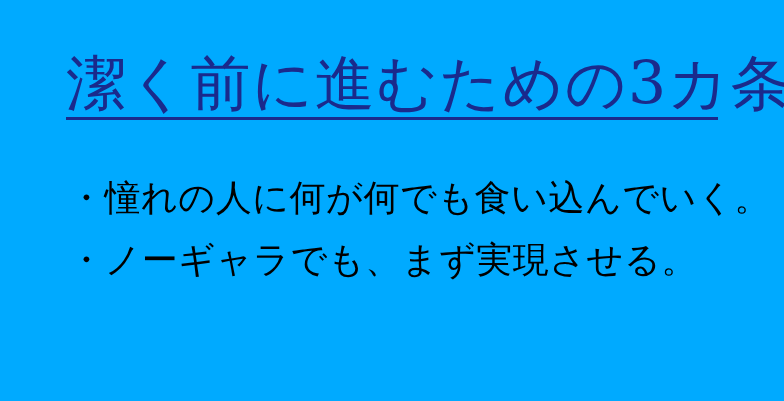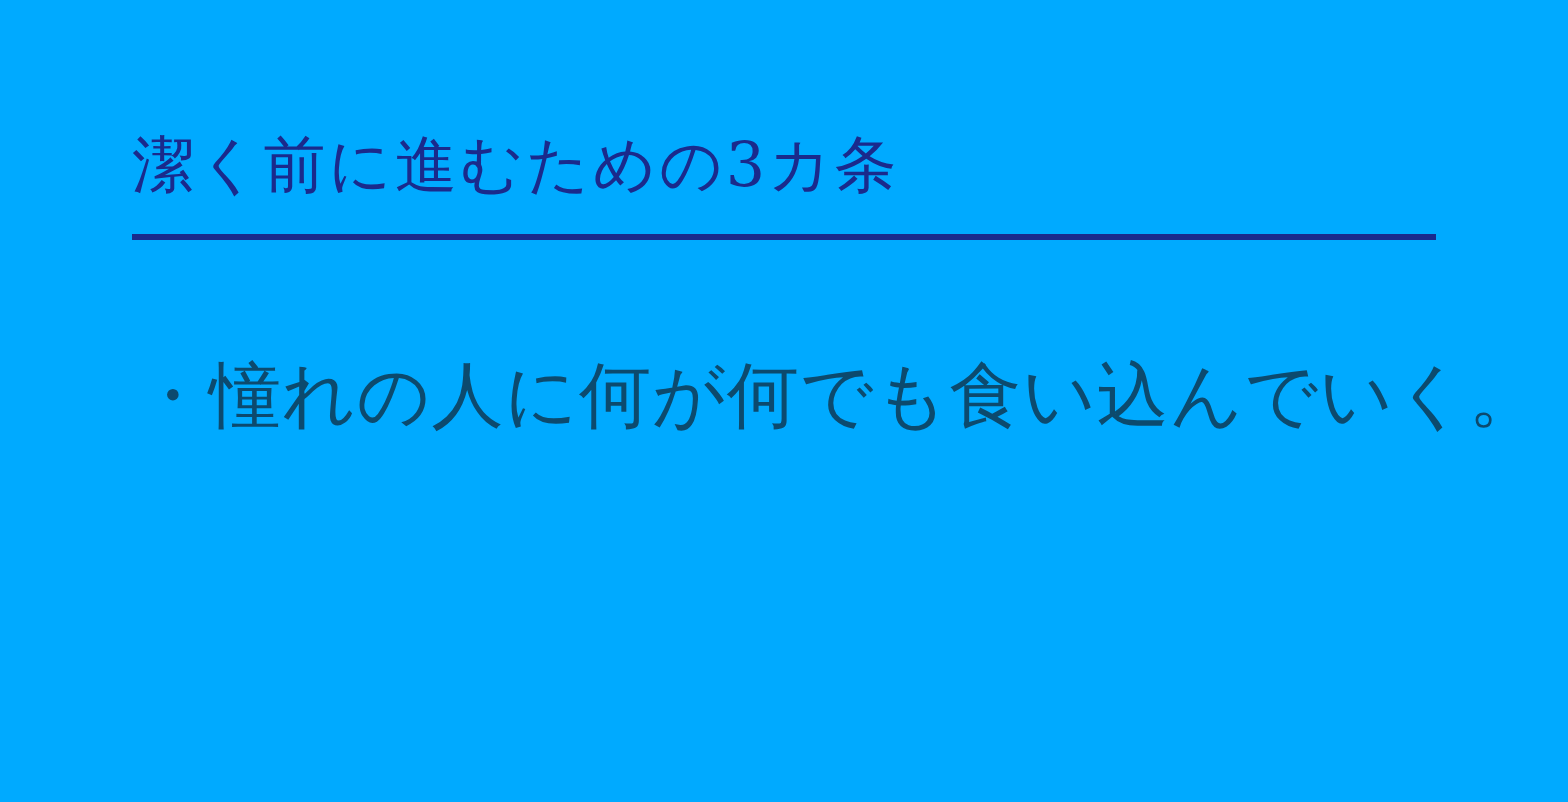--- a/index.html
+++ b/index.html
@@ -23,21 +23,21 @@
   .title-block {
     position: absolute;
     left: 66px;
     top: 52px;
     width: 654px;
   }
   .title-text {
     display: block;
     color: #1a2a8c;
     font-family: "DejaVu Serif", "Liberation Serif", serif;
-    font-size: 31px;
+    font-size: 60px;
     line-height: 62px;
     letter-spacing: 1.5px;
     white-space: nowrap;
     font-weight: 400;
     text-rendering: optimizeLegibility;
   }
   .title-rule {
     display: block;
     margin-top: 3px;
     width: 652px;
@@ -48,36 +48,37 @@
     position: absolute;
     left: 68px;
     top: 167px;
     width: 700px;
     margin: 0;
     padding: 0;
     list-style: none;
   }
   .bullet-item {
     display: block;
-    color: #0c4a6e;
+    color: #000000;
     font-family: Liberation Sans, sans-serif;
     font-size: 36px;
     line-height: 62px;
     letter-spacing: 0.5px;
     white-space: nowrap;
     font-weight: 400;
   }
 </style>
 </head>
 <body>
 
 <div class="slide">
 
   <div class="title-block">
     <span class="title-text">潔く前に進むための3カ条</span>
     <span class="title-rule"></span>
   </div>
 
   <ul class="bullet-list">
     <li class="bullet-item">・憧れの人に何が何でも食い込んでいく。</li>
+    <li class="bullet-item">・ノーギャラでも、まず実現させる。</li>
   </ul>
 
 </div>
 
 </body></html>

